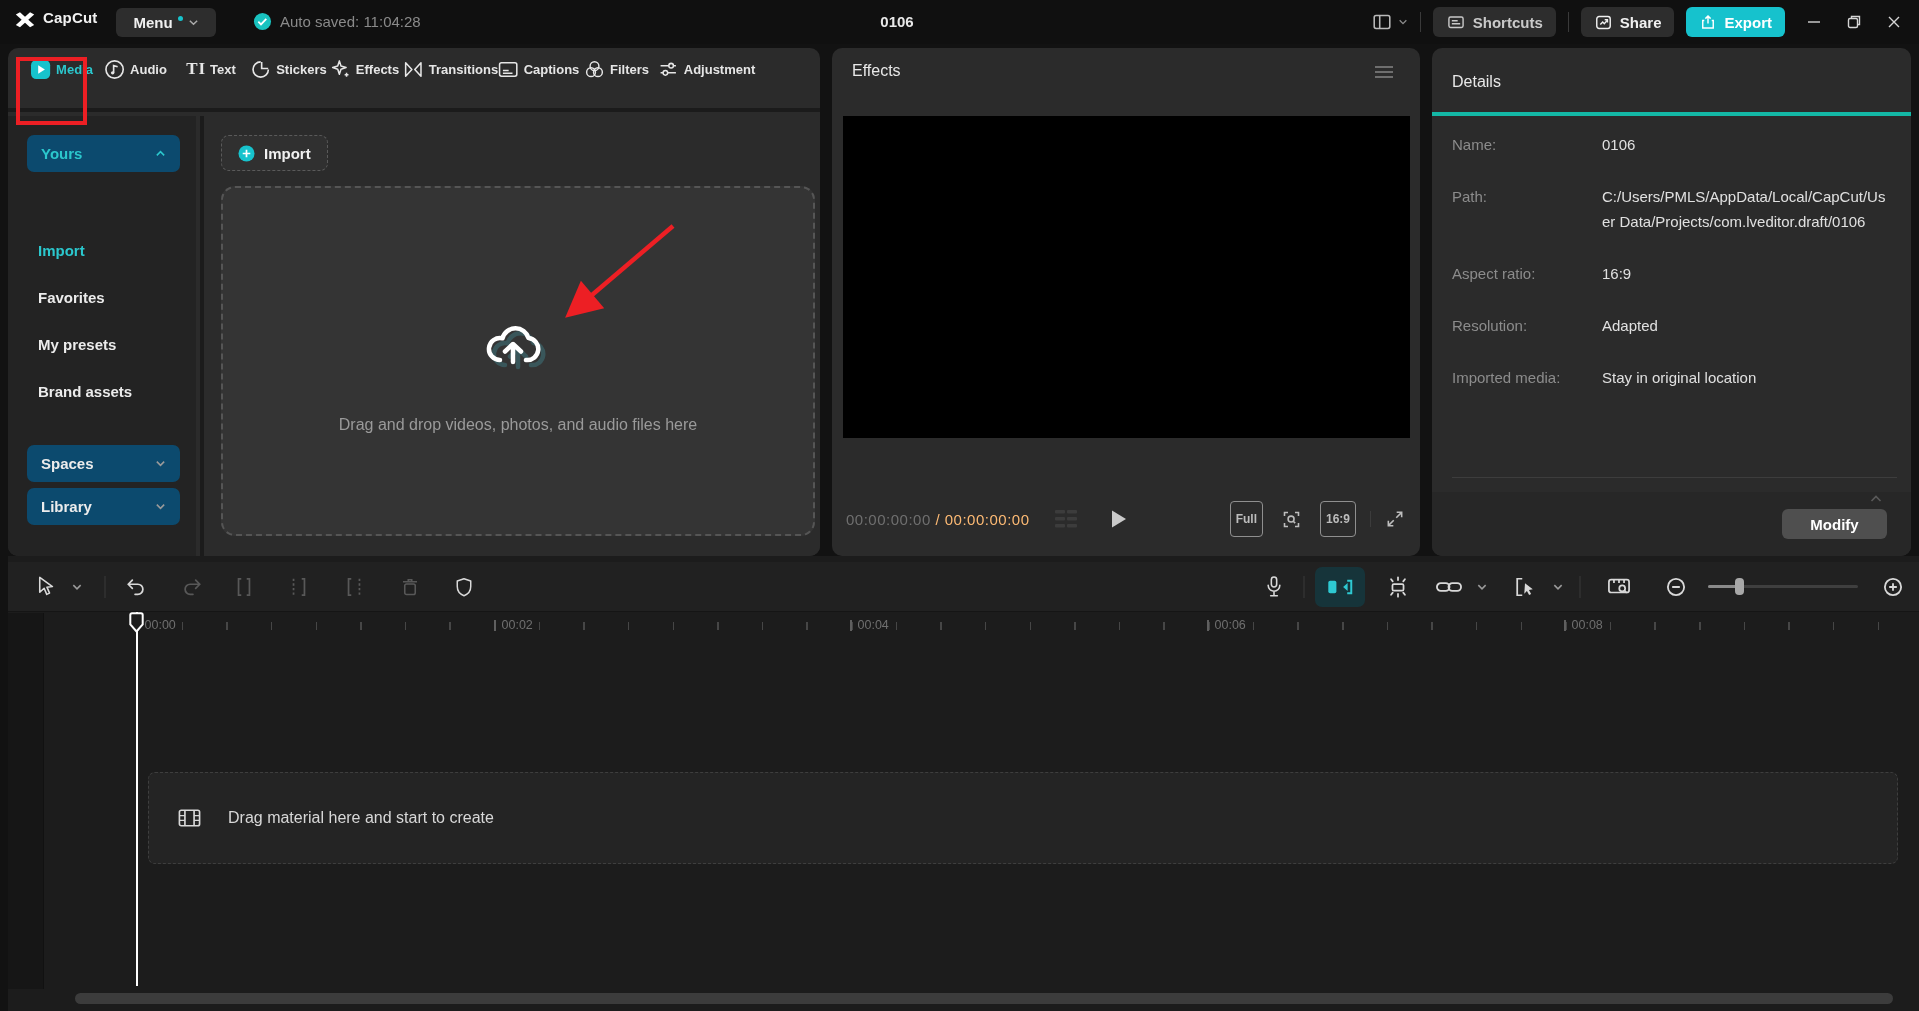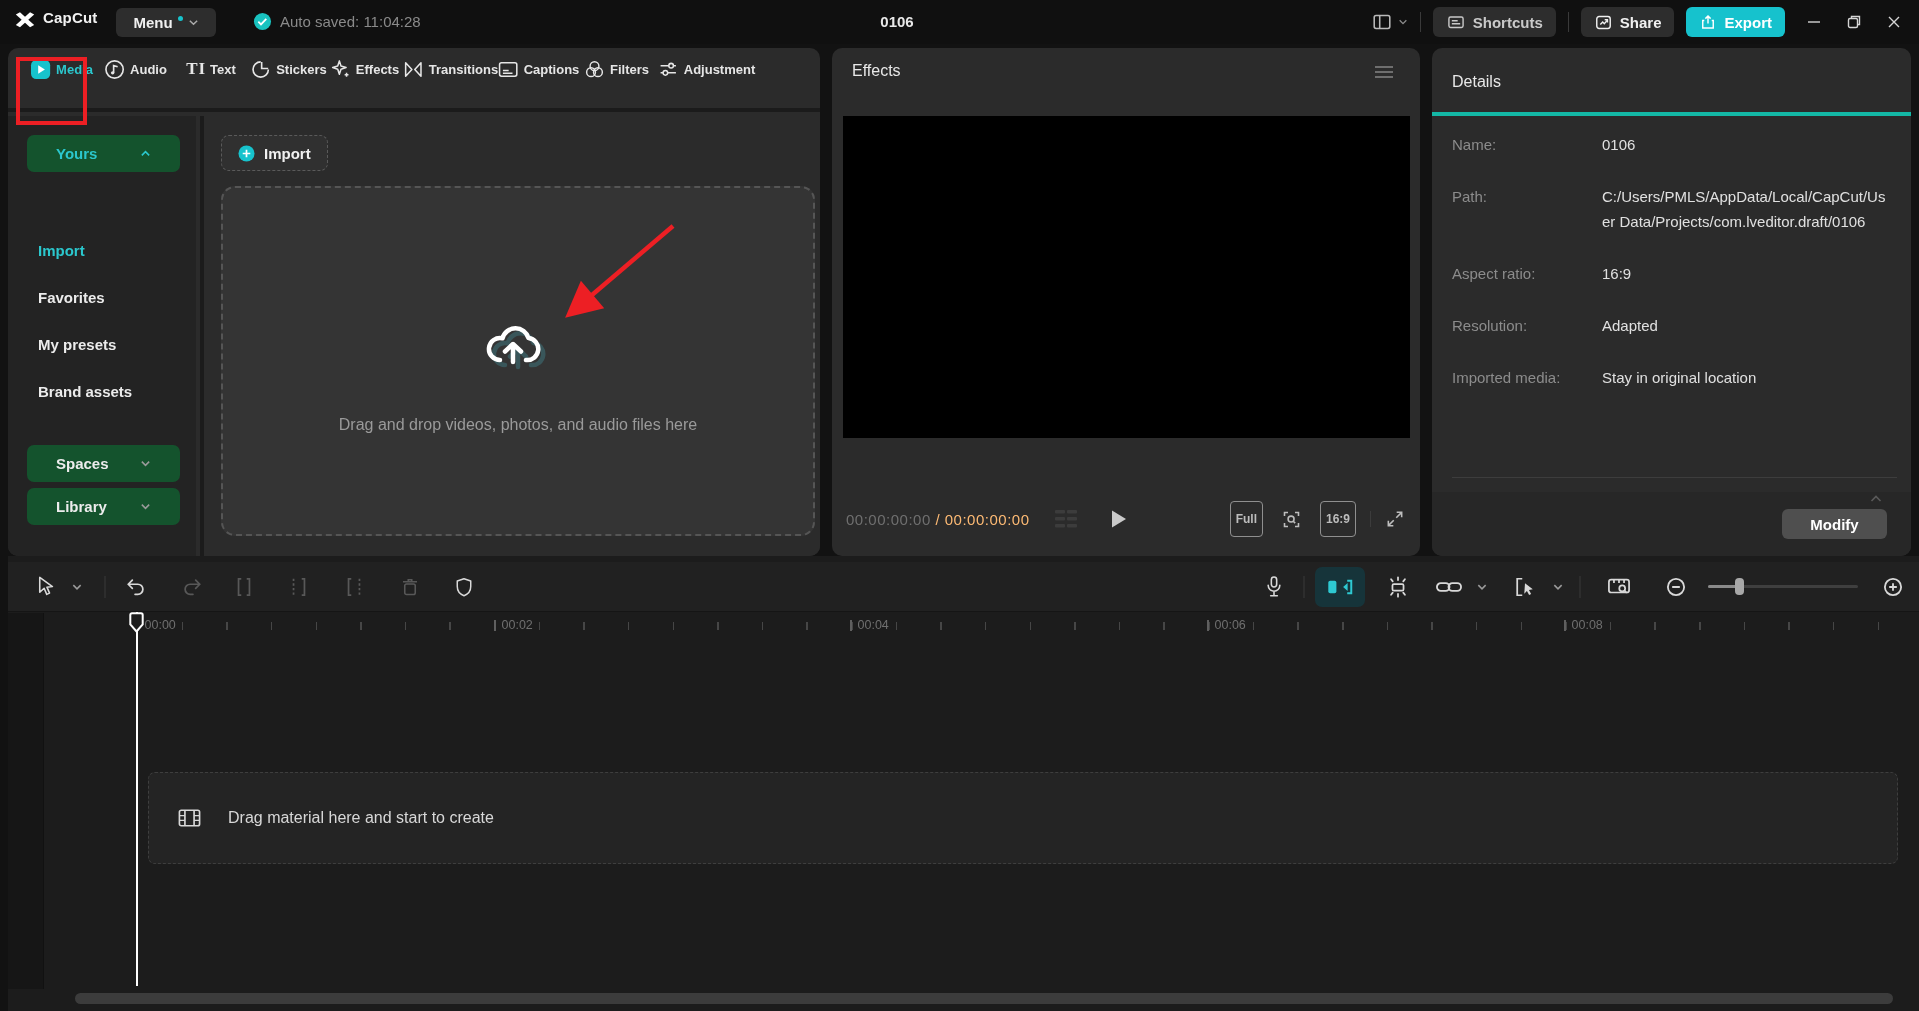--- a/index.html
+++ b/index.html
@@ -40,22 +40,22 @@
   .tab { position:absolute; top:9px; transform:translateX(-50%); display:flex; flex-direction:row;
          align-items:center; gap:4px; color:#e6e6e6; }
   .tab .tlabel { font-size:13px; font-weight:bold; white-space:nowrap; }
   .tab.active { color:#2bc7cd; }
   .tab .ticon { height:24px; display:flex; align-items:center; justify-content:center; }
   .text-glyph { font-size:17px; font-weight:bold; letter-spacing:1px; font-family:"Liberation Serif", serif; }
 
   
   .media-nav { position:absolute; left:0; top:68px; width:188px; height:440px; background:#232323;
                border-radius:0 0 0 10px; }
-  .nav-group { position:absolute; left:19px; width:153px; height:37px; background:#14532d; border-radius:7px;
-               display:flex; align-items:center; justify-content:space-between; padding:0 29px;
+  .nav-group { position:absolute; left:19px; width:153px; height:37px; background:#0c4a6e; border-radius:7px;
+               display:flex; align-items:center; justify-content:space-between; padding:0 14px;
                color:#ececec; font-size:15px; font-weight:bold; }
   .nav-group.active { color:#2bc7cd; }
   .nav-items { position:absolute; left:30px; top:120px; }
   .nav-item { height:28px; margin-bottom:19px; display:flex; align-items:center;
               color:#ececec; font-size:15px; font-weight:bold; }
   .nav-item.active { color:#2bc7cd; }
   .media-content { position:absolute; left:192px; top:68px; width:620px; height:440px; background:#2b2b2b;
                    border-left:4px solid #1b1b1b; border-radius:0 0 10px 0; }
   .import-btn { position:absolute; left:17px; top:19px; height:36px; padding:0 16px;
                 border:1.5px dashed #5a5a5a; border-radius:8px; background:#303030;

